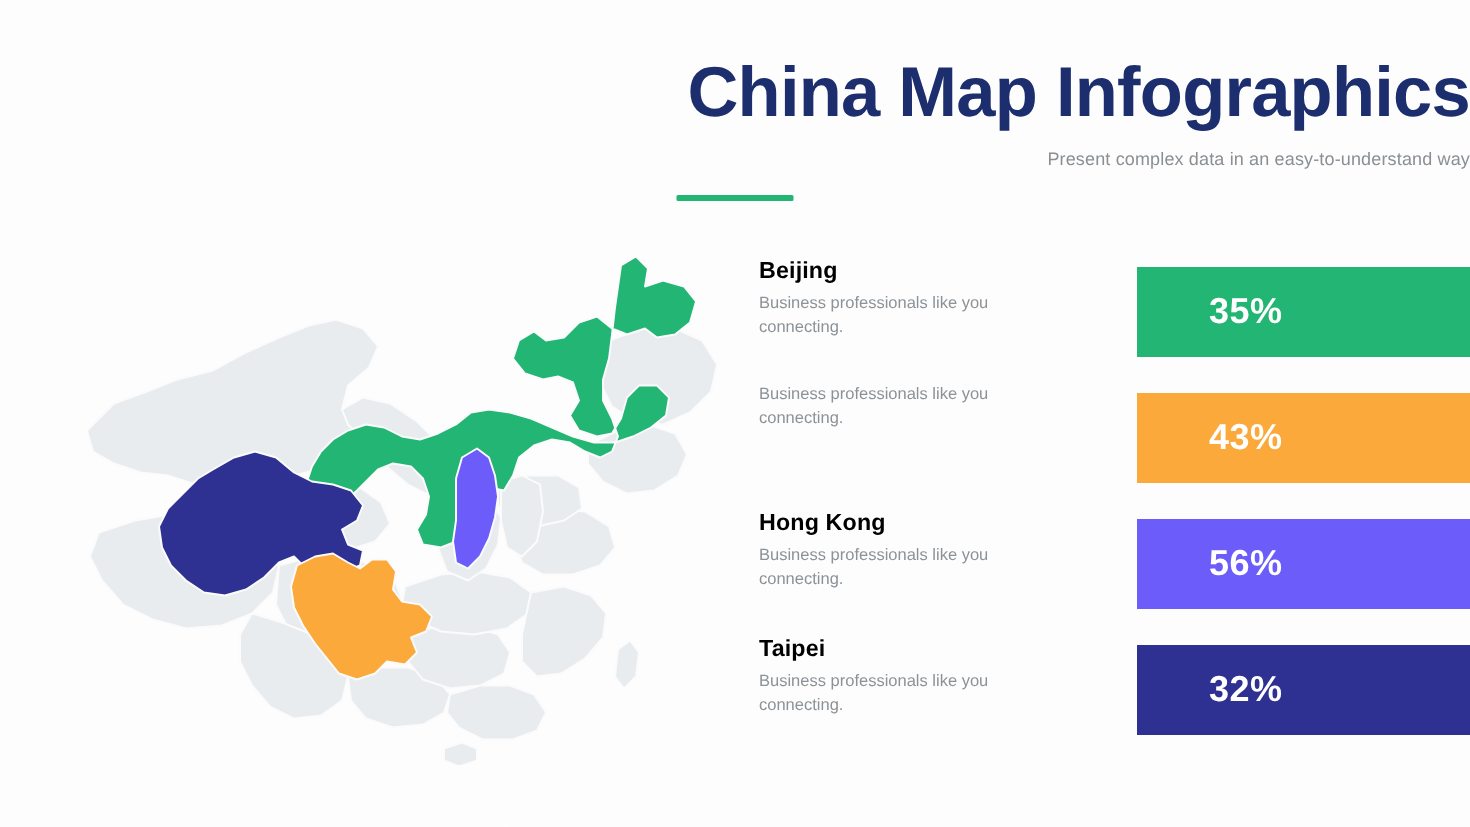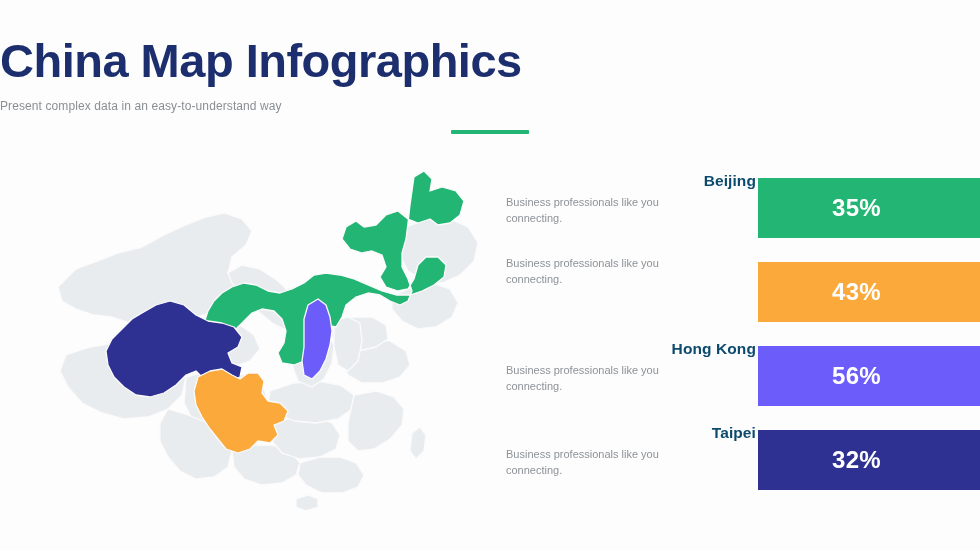--- a/index.html
+++ b/index.html
@@ -20,21 +20,21 @@
     height: 551px;
     background: #fdfdfd;
   }
 
   
   .header {
     position: absolute;
     top: 36px;
     left: 0;
     width: 980px;
-    text-align: left;
+    text-align: right;
   }
   .title {
     font-size: 47px;
     font-weight: bold;
     color: #1c2e6e;
     letter-spacing: -0.5px;
     line-height: 1.08;
     margin: 0;
     white-space: nowrap;
   }
@@ -79,24 +79,23 @@
     top: 172px;
     width: 250px;
   }
   .item {
     height: 84px;
     position: relative;
   }
   .item-name {
     font-size: 15.5px;
     font-weight: bold;
-    color: #0c4a6e;
+    color: #000000;
     margin: 0 0 5px 0;
     letter-spacing: 0.1px;
-    text-align: right;
   }
   .item-desc {
     font-size: 11px;
     color: #8d9297;
     line-height: 1.45;
     margin: 0;
     max-width: 180px;
   }
 
   
@@ -113,21 +112,20 @@
     display: flex;
     align-items: center;
     box-sizing: border-box;
     padding-left: 48px;
   }
   .bar-value {
     color: #ffffff;
     font-size: 24px;
     font-weight: bold;
     letter-spacing: 0.3px;
-    margin-left: 26px;
   }
 </style>
 </head>
 <body>
 
 <div class="slide">
 
   <div class="header">
     <h1 class="title">China Map Infographics</h1>
     <p class="subtitle">Present complex data in an easy-to-understand way</p>

